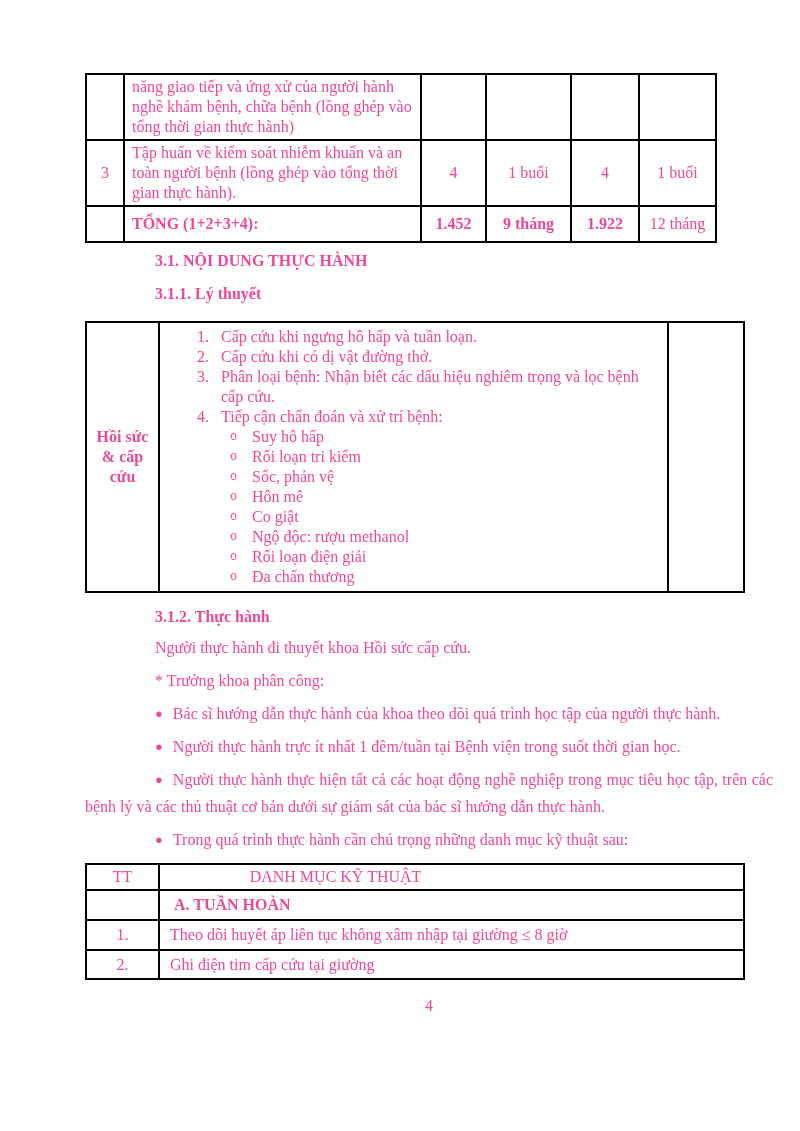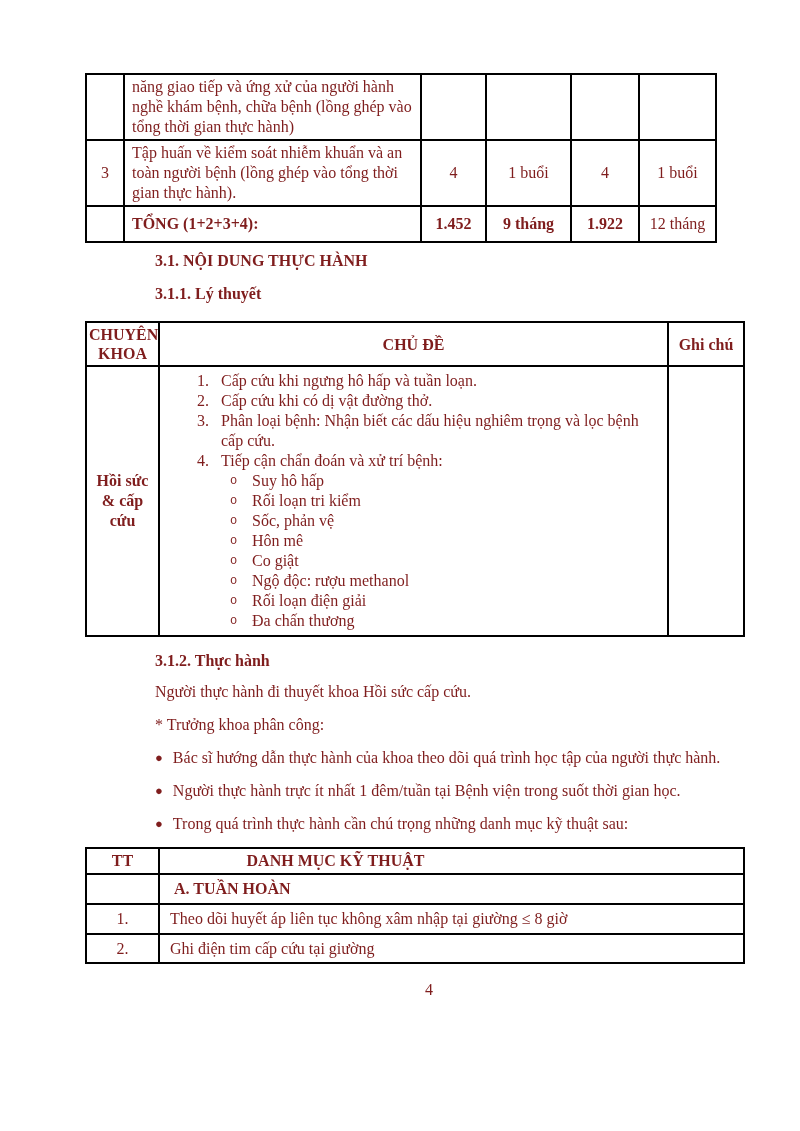--- a/index.html
+++ b/index.html
@@ -1,17 +1,17 @@
 <!DOCTYPE html>
 <html><head>
 <meta charset="utf-8">
 <style>
   html,body{margin:0;padding:0;background:#ffffff;}
   .page{
-    width:800px;height:1131px;background:#ffffff;color:#7f1d1d;
+    width:800px;height:1131px;background:#ffffff;color:#ec4899;
     font-family:"Liberation Serif","DejaVu Serif",serif;
     font-size:16px;box-sizing:border-box;
     padding:73px 27px 0 85px;overflow:hidden;position:relative;
   }
   table{border-collapse:collapse;table-layout:fixed;}
   td{border:2px solid #000;vertical-align:middle;box-sizing:border-box;}
   .bold{font-weight:bold;}
 
   
   .t1{width:630px;}
@@ -49,21 +49,21 @@
   .oli{display:flex;padding-left:37px;line-height:20px;}
   .onum{width:24px;flex:none;}
   .sub{display:flex;padding-left:70px;line-height:20px;}
   .circ{width:22px;flex:none;font-family:"Liberation Mono","DejaVu Sans Mono",monospace;font-size:12px;line-height:20px;}
 
   
   .t3{width:658px;margin-top:10px;}
   .t3 .col-tt{width:73px;}
   .t3 .col-name{width:585px;}
   .t3 td{line-height:20px;padding:2px 6px;}
-  .t3 .head td{height:24px;font-weight:bold;text-align:center;margin-top:8px;}
+  .t3 .head td{height:24px;font-weight:normal;text-align:center;margin-top:8px;}
   .t3 .head .name-h{padding-right:238px;}
   .t3 .ra td{height:30px;}
   .t3 .r1 td{height:30px;}
   .t3 .r2 td{height:29px;}
   .t3 .tt{text-align:center;}
   .t3 .name{padding-left:10px;border-radius:9px;}
   .t3 .ra .name{font-weight:bold;padding-left:14px;}
 
   .pagenum{margin-top:16px;text-align:center;line-height:20px;}
 </style>
@@ -112,25 +112,20 @@
   <div class="h h31">3.1. NỘI DUNG THỰC HÀNH</div>
   <div class="h h311">3.1.1. Lý thuyết</div>
 
   <table class="t2">
     <colgroup>
         <col class="col-spec">
         <col class="col-topic">
         <col class="col-note">
       </colgroup>
     <tbody>
-        <tr class="head">
-      <td>CHUYÊN KHOA</td>
-      <td>CHỦ ĐỀ</td>
-      <td>Ghi chú</td>
-    </tr>
     <tr class="body">
       <td class="spec-cell">Hồi sức &amp; cấp cứu</td>
       <td class="topic-cell">
         <div class="oli">
           <span class="onum">1.</span>
           <span>Cấp cứu khi ngưng hô hấp và tuần loạn.</span>
         </div>
         <div class="oli">
           <span class="onum">2.</span>
           <span>Cấp cứu khi có dị vật đường thở.</span>
@@ -184,20 +179,23 @@
   <div class="h h312">3.1.2. Thực hành</div>
 
   <p class="para">Người thực hành đi thuyết khoa Hồi sức cấp cứu.</p>
   <p class="para">* Trưởng khoa phân công:</p>
 
   <p class="para j">
     <span class="blt">●</span><span>Bác sĩ hướng dẫn thực hành của khoa theo dõi quá trình học tập của người thực hành.</span>
   </p>
   <p class="para j">
     <span class="blt">●</span><span>Người thực hành trực ít nhất 1 đêm/tuần tại Bệnh viện trong suốt thời gian học.</span>
+  </p>
+  <p class="para j">
+    <span class="blt">●</span><span>Người thực hành thực hiện tất cả các hoạt động nghề nghiệp trong mục tiêu học tập, trên các bệnh lý và các thủ thuật cơ bản dưới sự giám sát của bác sĩ hướng dẫn thực hành.</span>
   </p>
   <p class="para">
     <span class="blt">●</span><span>Trong quá trình thực hành cần chú trọng những danh mục kỹ thuật sau:</span>
   </p>
 
 
   <table class="t3">
     <colgroup>
         <col class="col-tt">
         <col class="col-name">

